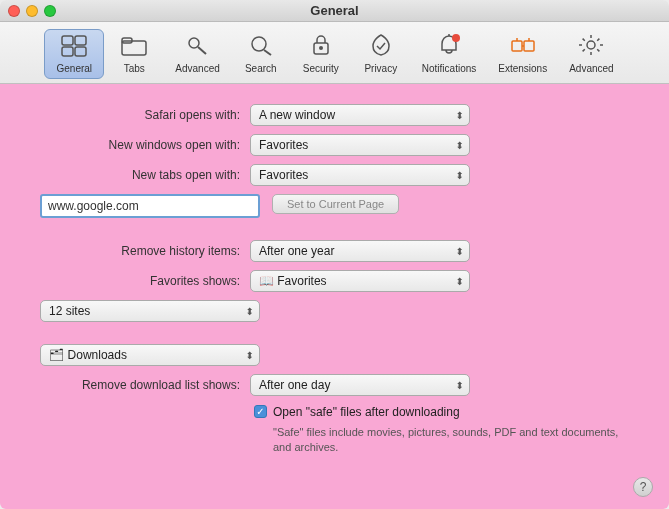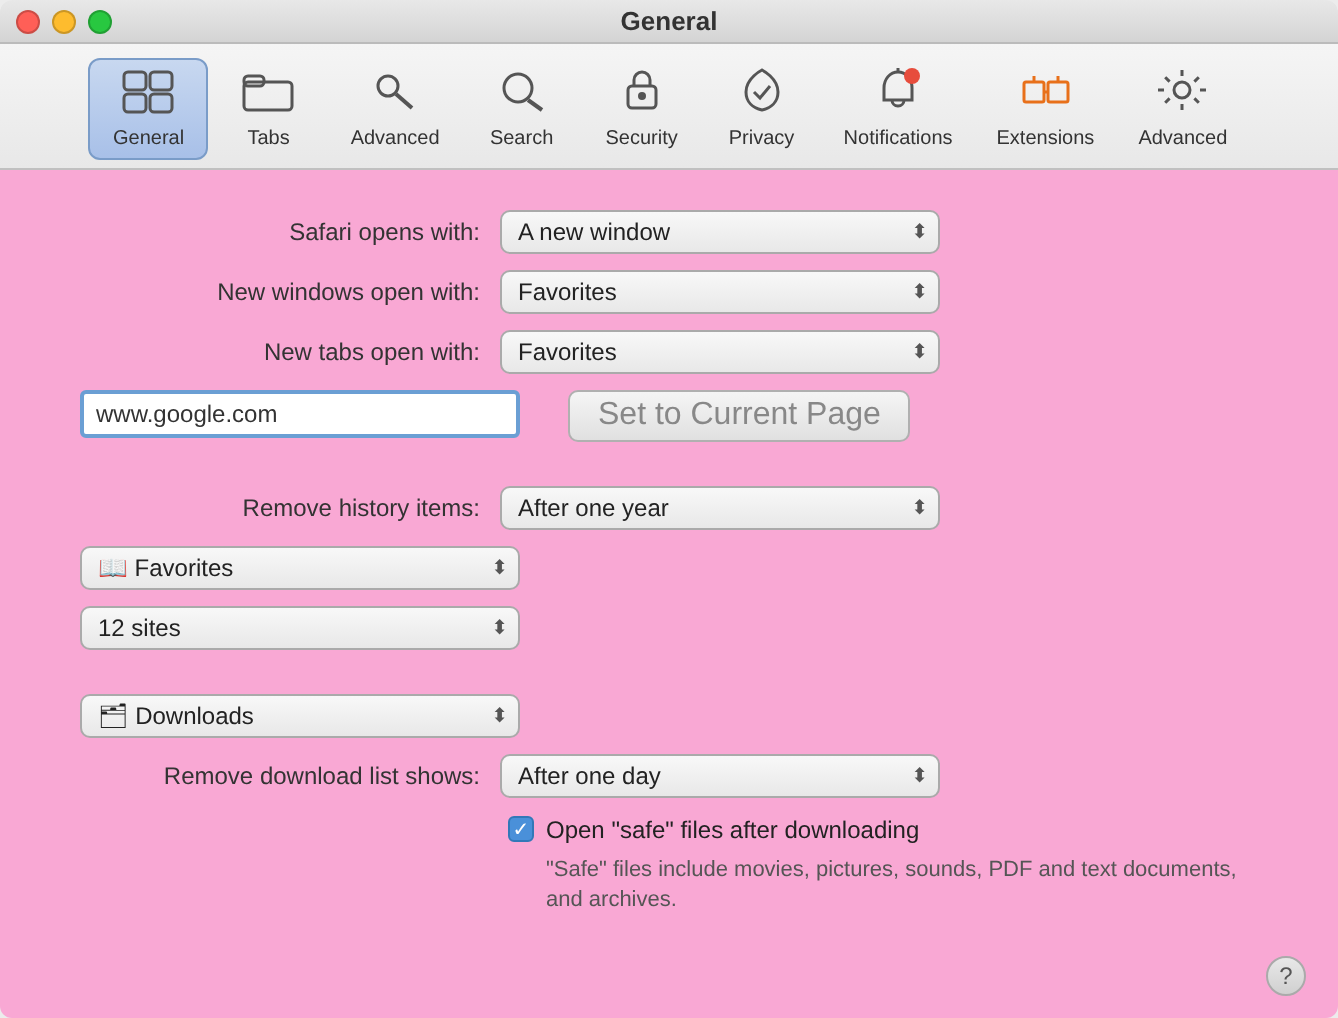--- a/index.html
+++ b/index.html
@@ -143,24 +143,24 @@
       width: 220px;
       outline: none;
     }
 
     
     .mac-button {
       background: linear-gradient(to bottom, #f5f5f5, #e0e0e0);
       border: 1px solid #b0b0b0;
       border-radius: 5px;
       padding: 3px 14px;
-      font-size: 16px;
+      font-size: 11px;
       color: #888;
       cursor: default;
-      margin-left: 16px;
+      margin-left: 4px;
     }
 
     .spacer { height: 14px; }
 
     
     .checkbox-section {
       margin-left: 214px;
       margin-top: 8px;
     }
     .checkbox-row {
@@ -398,20 +398,21 @@
             <option>After one month</option>
             <option selected="">After one year</option>
             <option>Manually</option>
           </select>
           <span class="select-arrow">⬍</span>
         </div>
       </div>
     </div>
 
     <div class="form-row">
+      <span class="form-label">Favorites shows:</span>
       <div class="form-control">
         <div class="select-wrapper">
           <select>
             <option>📖 Favorites</option>
             <option>Bookmarks</option>
             <option>Reading List</option>
           </select>
           <span class="select-arrow">⬍</span>
         </div>
       </div>

